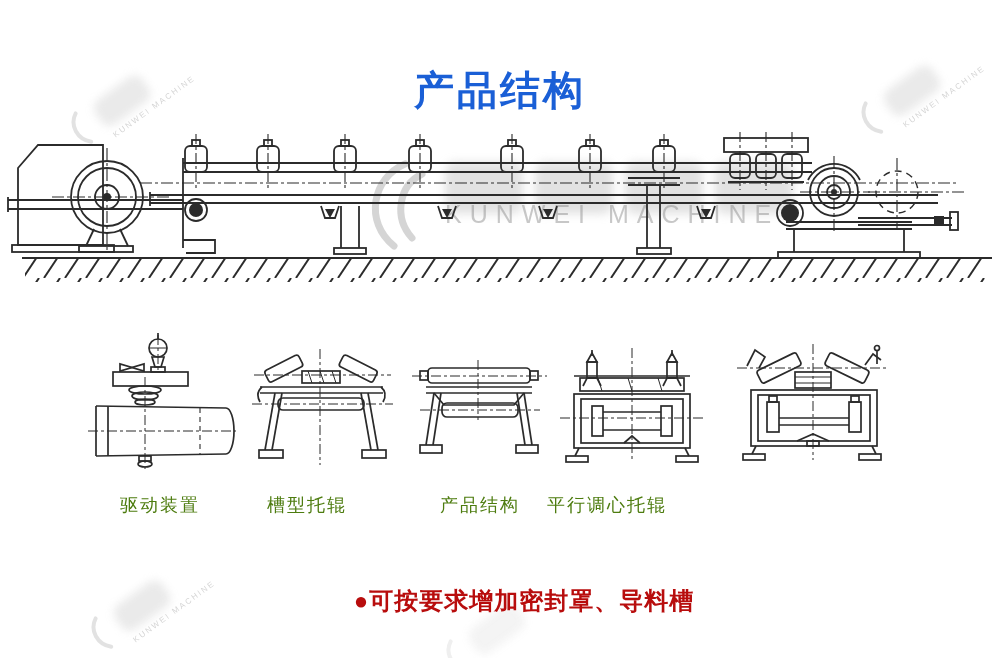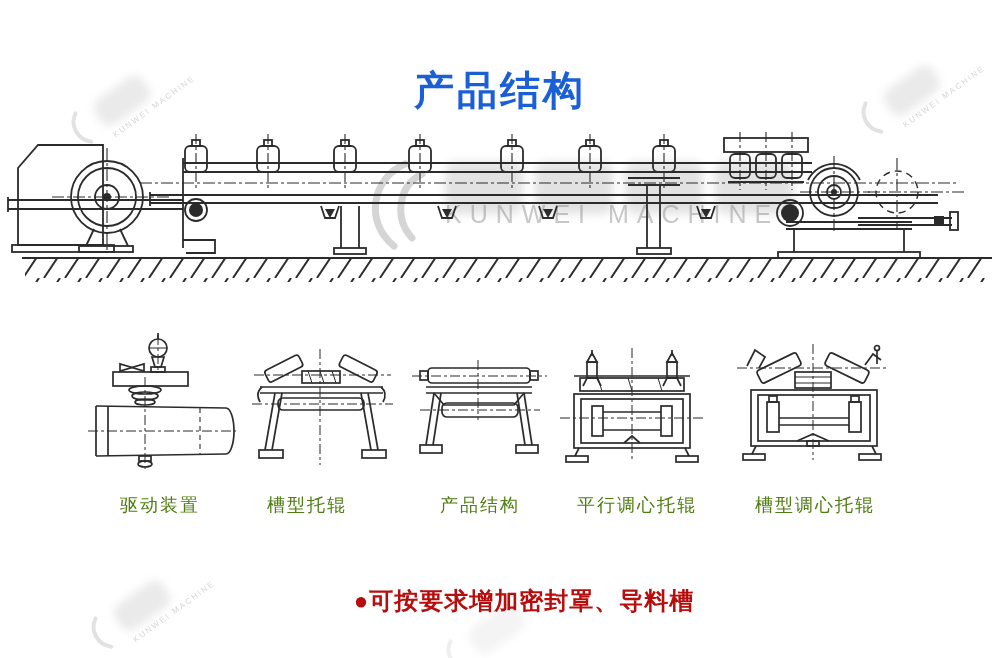--- a/index.html
+++ b/index.html
@@ -408,18 +408,17 @@
       <line x1="23" y1="104" x2="19" y2="112"></line>
       <rect x="10" y="112" width="22" height="6"></rect>
       <line x1="139" y1="104" x2="143" y2="112"></line>
       <rect x="126" y="112" width="22" height="6"></rect>
     </g>
   </svg>
 
   <div class="comp-label" style="left:160px">驱动装置</div>
   <div class="comp-label" style="left:307px">槽型托辊</div>
   <div class="comp-label" style="left:480px">产品结构</div>
-  <div class="comp-label" style="left:637px">平行调心托辊</div>
-  <div class="comp-label" style="left:815px">槽型调心托辊</div>
+  <div class="comp-label" style="left:607px">平行调心托辊</div>
 
   <div class="note">●可按要求增加密封罩、导料槽</div>
 
 </div>
 
 </body></html>

